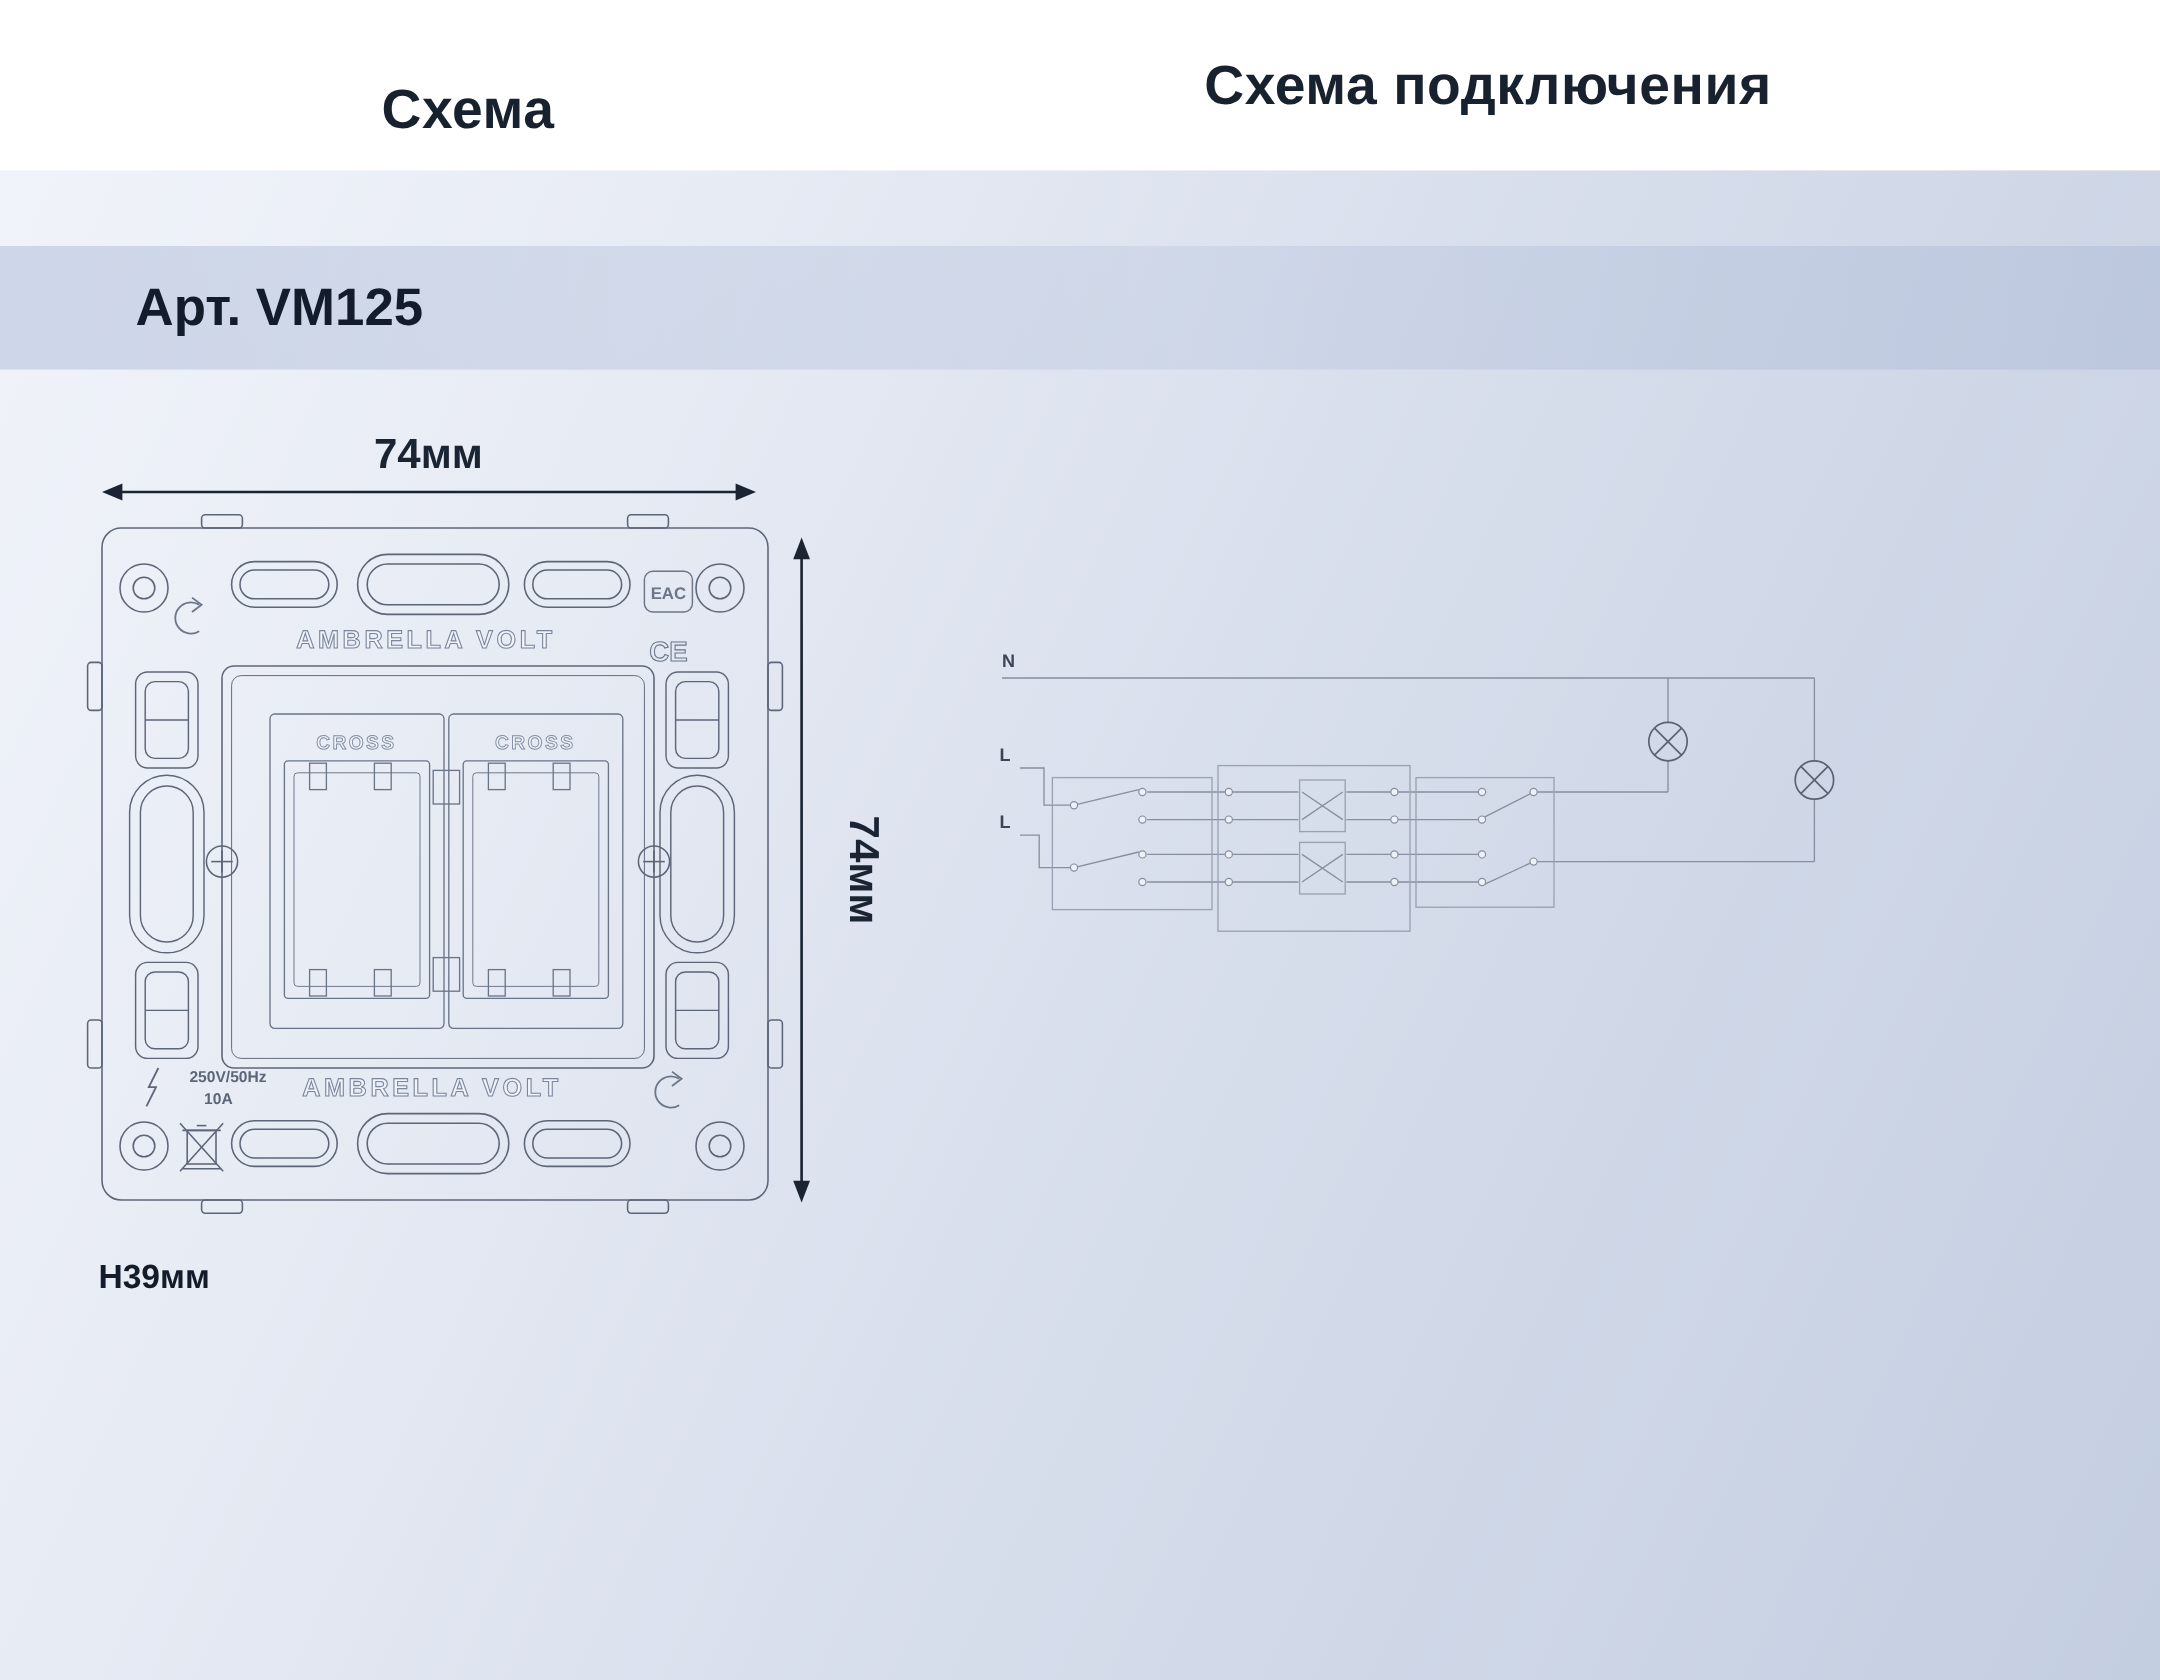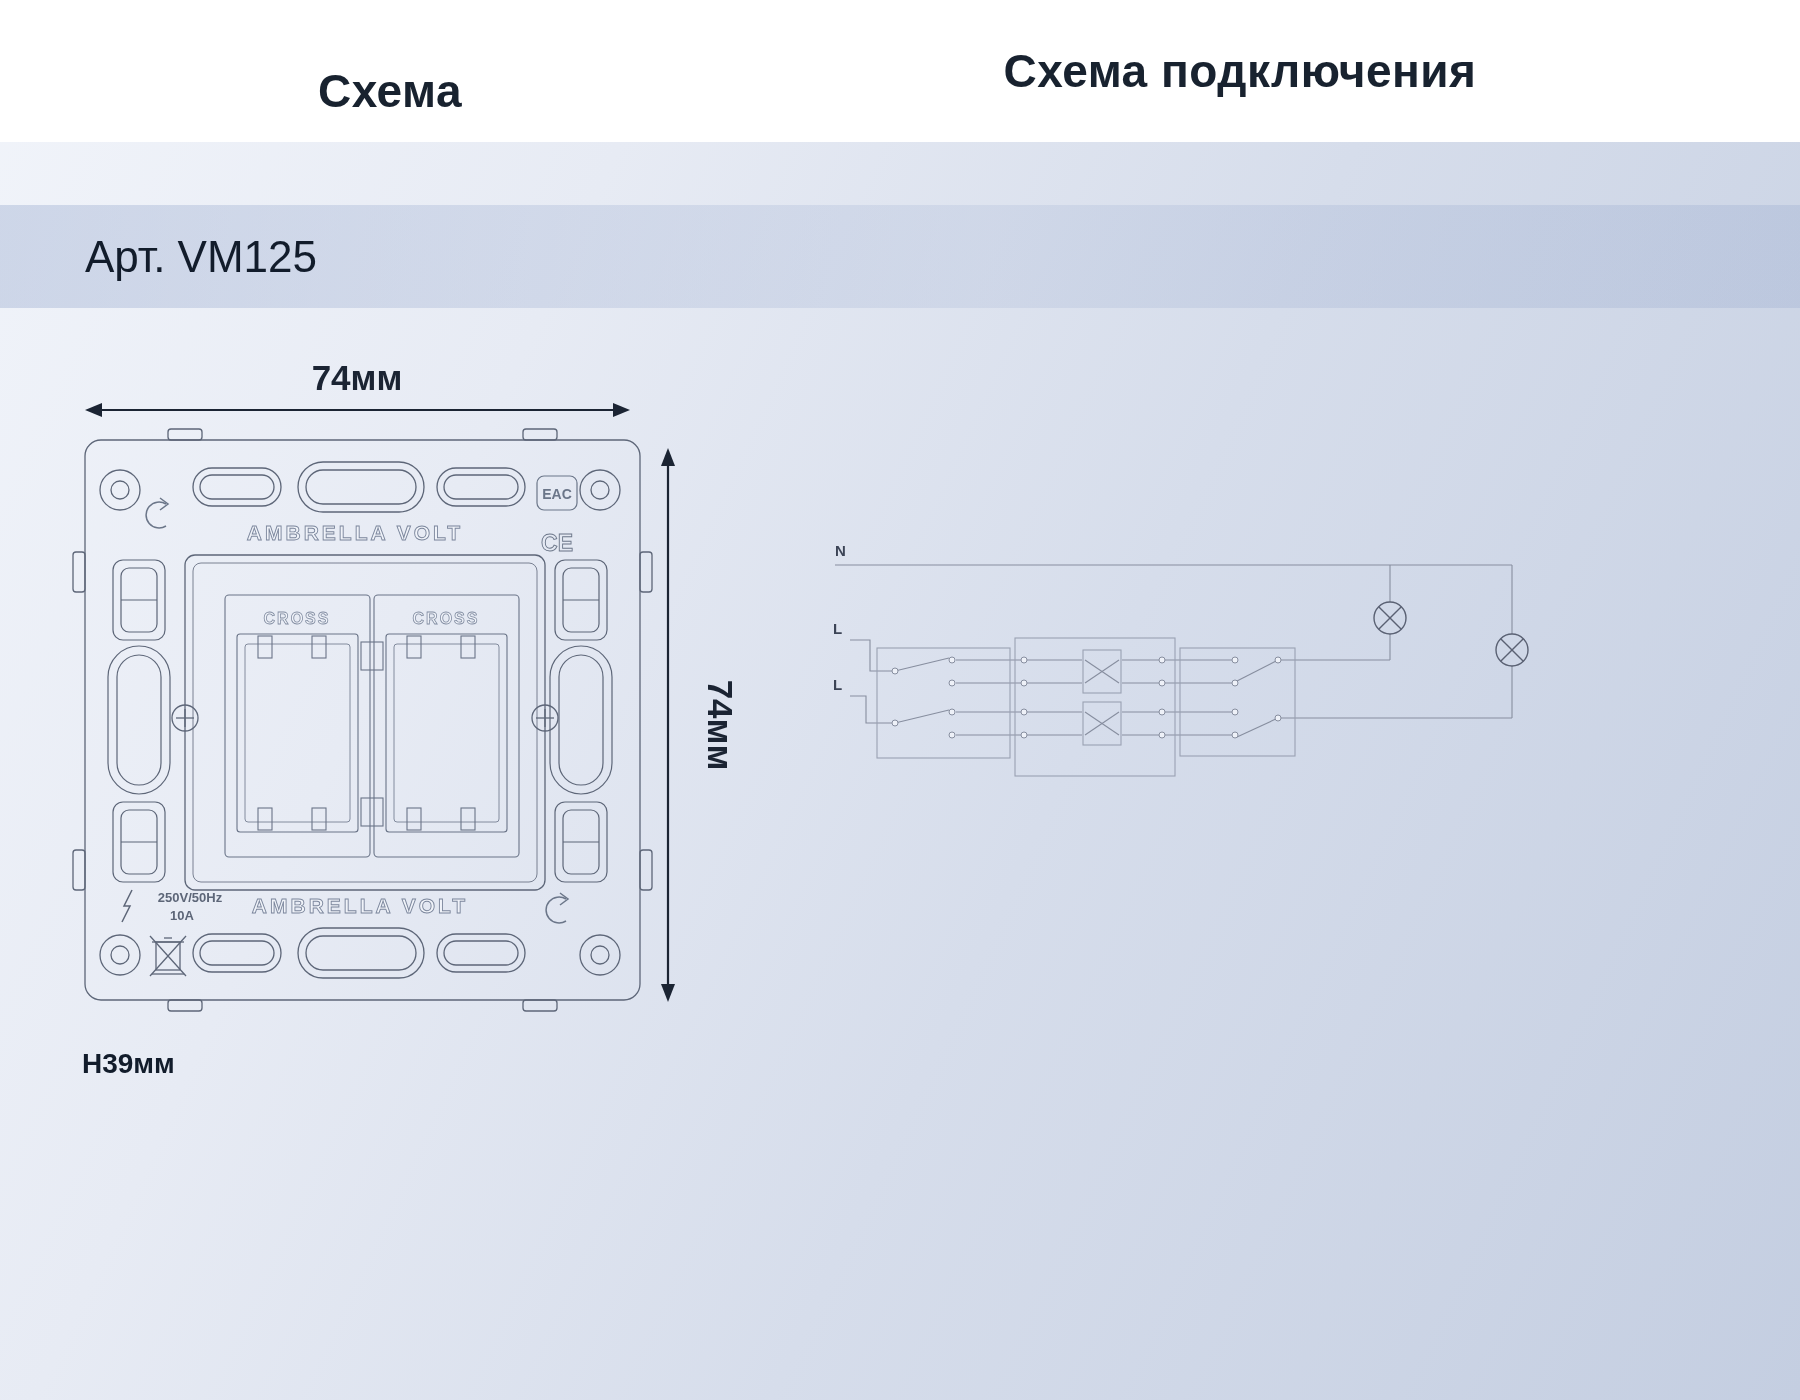--- a/index.html
+++ b/index.html
@@ -20,21 +20,21 @@
     white-space: nowrap;
   }
   .title-left  { left: 390px; margin-top: 20px; }
   .title-right { left: 1224px; margin-left: 16px; }
   .article-band {
     position: absolute; top: 205px; left: 0; width: 1800px; height: 103px;
     background: linear-gradient(90deg, rgba(150,168,205,0.38), rgba(150,168,205,0.20) 55%, rgba(150,168,205,0.30));
     display: flex; align-items: center;
   }
   .article-label {
-    margin-left: 85px; font-size: 44px; font-weight: 400; color: #121c2b;
+    margin-left: 113px; font-size: 44px; font-weight: 700; color: #121c2b;
   }
   .depth-label {
     position: absolute; left: 82px; top: 1048px;
     font-size: 28px; font-weight: 600; color: #121c2b;
   }
   svg { position: absolute; overflow: visible; }
   #left-drawing { left: 60px;  top: 350px; }
   #wiring       { left: 800px; top: 520px; }
   .dim-text   { font-size: 35px; font-weight: 600; fill: #1b2433; }
   .brand-text { font-size: 21px; font-weight: 700; letter-spacing: 3px;

